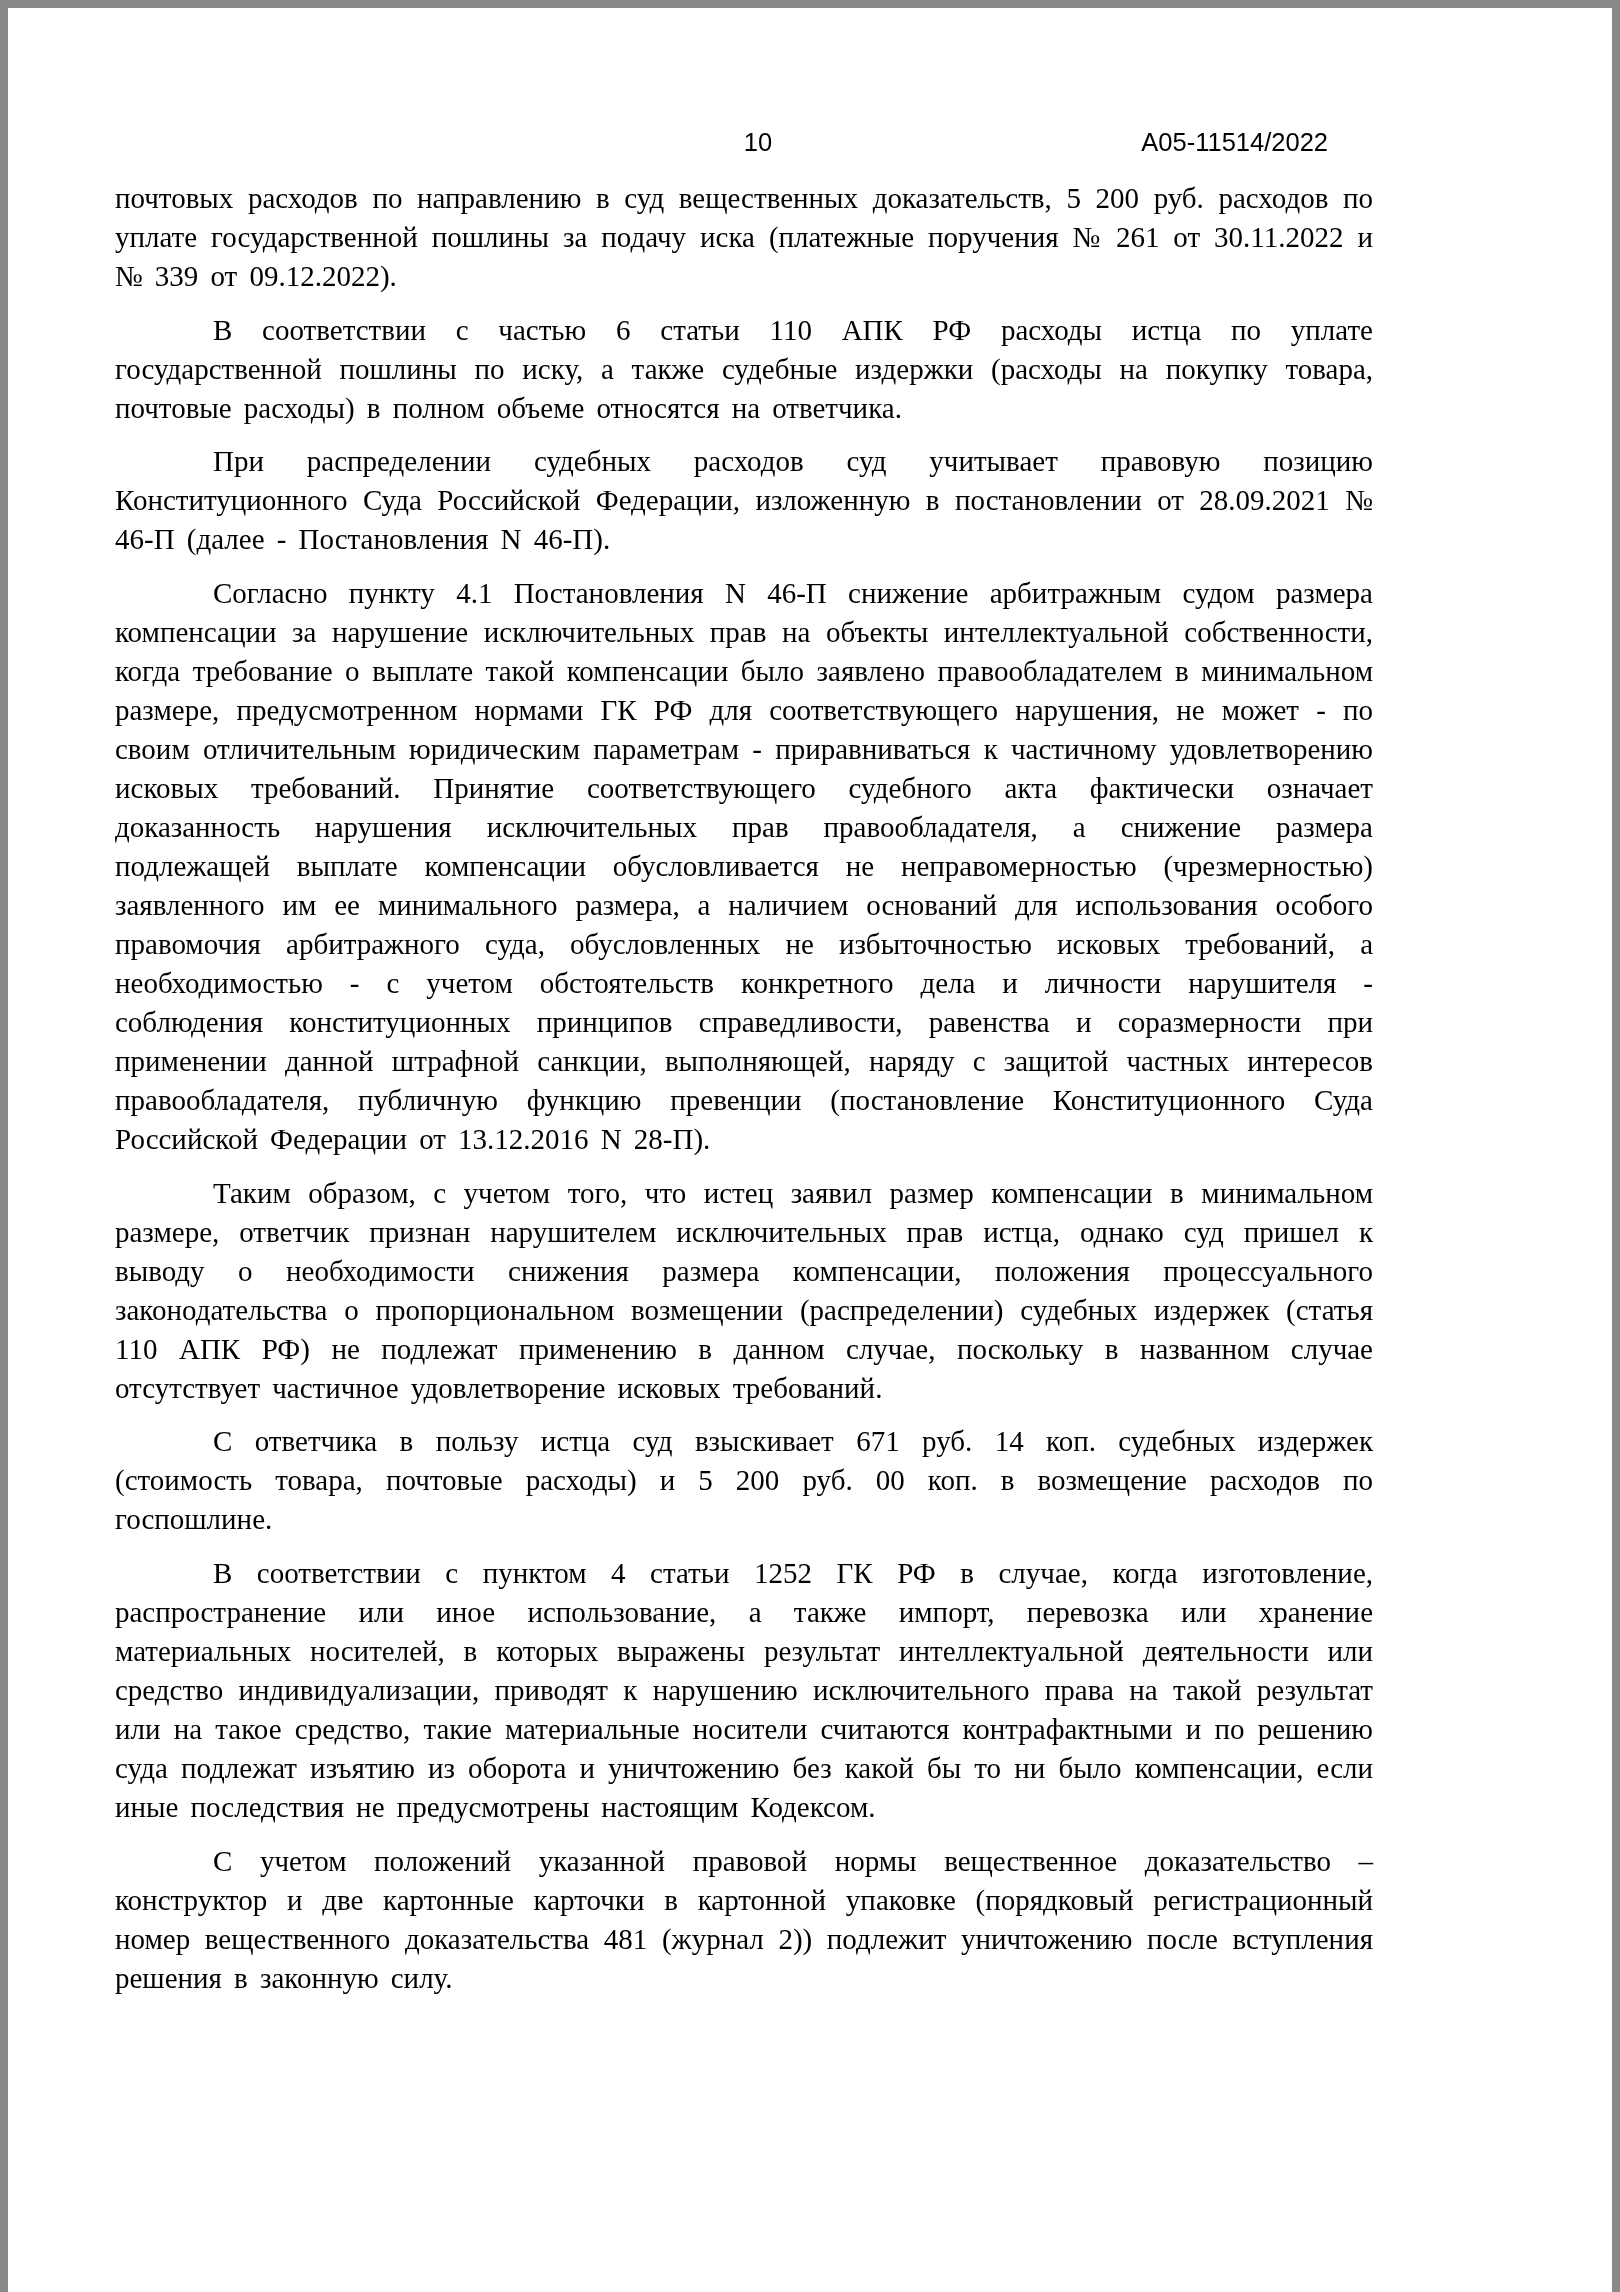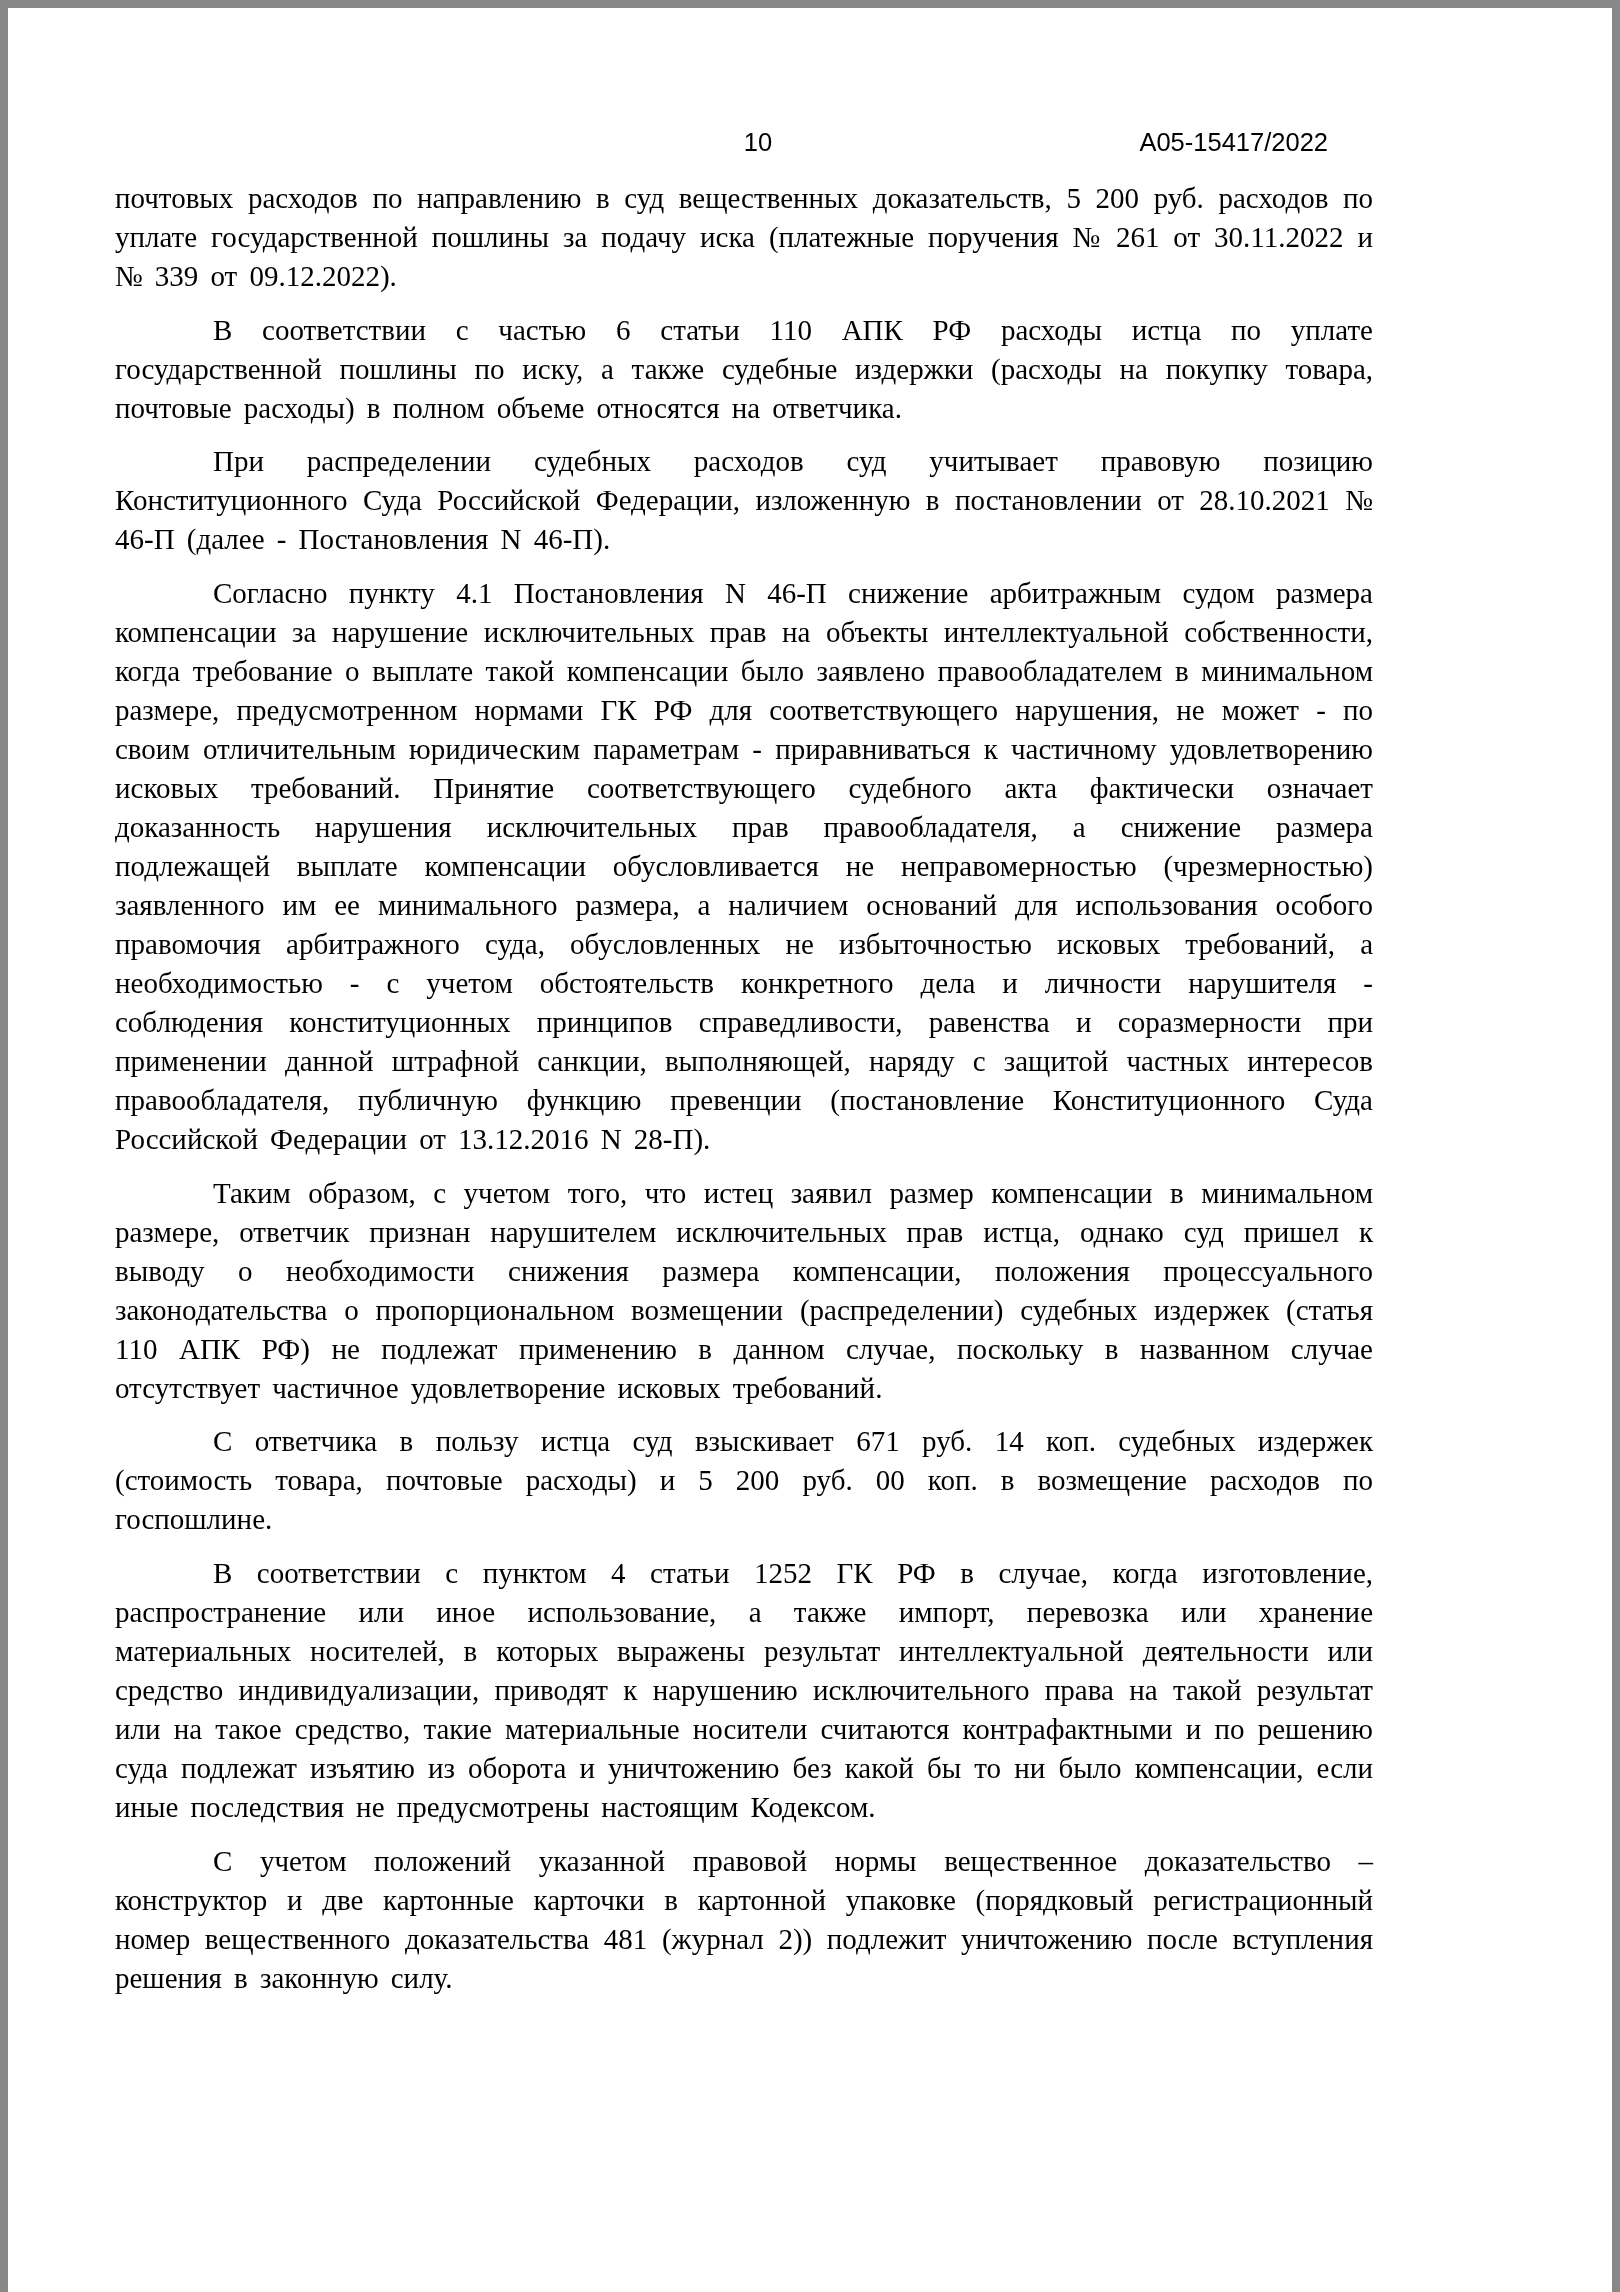--- a/index.html
+++ b/index.html
@@ -68,27 +68,27 @@
     text-indent: 0;
   }
 </style>
 </head>
 <body>
 
 <div class="page">
 
   <div class="page-header">
     <span class="page-number">10</span>
-    <span class="case-number">А05-15417/2022</span>
+    <span class="case-number">А05-11514/2022</span>
   </div>
 
   <div class="doc-body">
     <p class="continuation">почтовых расходов по направлению в суд вещественных доказательств, 5 200 руб. расходов по уплате государственной пошлины за подачу иска (платежные поручения № 261 от 30.11.2022 и № 339 от 09.12.2022).</p>
     <p>В соответствии с частью 6 статьи 110 АПК РФ расходы истца по уплате государственной пошлины по иску, а также судебные издержки (расходы на покупку товара, почтовые расходы) в полном объеме относятся на ответчика.</p>
-    <p>При распределении судебных расходов суд учитывает правовую позицию Конституционного Суда Российской Федерации, изложенную в постановлении от 28.10.2021 № 46-П (далее - Постановления N 46-П).</p>
+    <p>При распределении судебных расходов суд учитывает правовую позицию Конституционного Суда Российской Федерации, изложенную в постановлении от 28.09.2021 № 46-П (далее - Постановления N 46-П).</p>
     <p>Согласно пункту 4.1 Постановления N 46-П снижение арбитражным судом размера компенсации за нарушение исключительных прав на объекты интеллектуальной собственности, когда требование о выплате такой компенсации было заявлено правообладателем в минимальном размере, предусмотренном нормами ГК РФ для соответствующего нарушения, не может - по своим отличительным юридическим параметрам - приравниваться к частичному удовлетворению исковых требований. Принятие соответствующего судебного акта фактически означает доказанность нарушения исключительных прав правообладателя, а снижение размера подлежащей выплате компенсации обусловливается не неправомерностью (чрезмерностью) заявленного им ее минимального размера, а наличием оснований для использования особого правомочия арбитражного суда, обусловленных не избыточностью исковых требований, а необходимостью - с учетом обстоятельств конкретного дела и личности нарушителя - соблюдения конституционных принципов справедливости, равенства и соразмерности при применении данной штрафной санкции, выполняющей, наряду с защитой частных интересов правообладателя, публичную функцию превенции (постановление Конституционного Суда Российской Федерации от 13.12.2016 N 28-П).</p>
     <p>Таким образом, с учетом того, что истец заявил размер компенсации в минимальном размере, ответчик признан нарушителем исключительных прав истца, однако суд пришел к выводу о необходимости снижения размера компенсации, положения процессуального законодательства о пропорциональном возмещении (распределении) судебных издержек (статья 110 АПК РФ) не подлежат применению в данном случае, поскольку в названном случае отсутствует частичное удовлетворение исковых требований.</p>
     <p>С ответчика в пользу истца суд взыскивает 671 руб. 14 коп. судебных издержек (стоимость товара, почтовые расходы) и 5 200 руб. 00 коп. в возмещение расходов по госпошлине.</p>
     <p>В соответствии с пунктом 4 статьи 1252 ГК РФ в случае, когда изготовление, распространение или иное использование, а также импорт, перевозка или хранение материальных носителей, в которых выражены результат интеллектуальной деятельности или средство индивидуализации, приводят к нарушению исключительного права на такой результат или на такое средство, такие материальные носители считаются контрафактными и по решению суда подлежат изъятию из оборота и уничтожению без какой бы то ни было компенсации, если иные последствия не предусмотрены настоящим Кодексом.</p>
     <p>С учетом положений указанной правовой нормы вещественное доказательство – конструктор и две картонные карточки в картонной упаковке (порядковый регистрационный номер вещественного доказательства 481 (журнал 2)) подлежит уничтожению после вступления решения в законную силу.</p>
   </div>
 
 </div>
 
 

